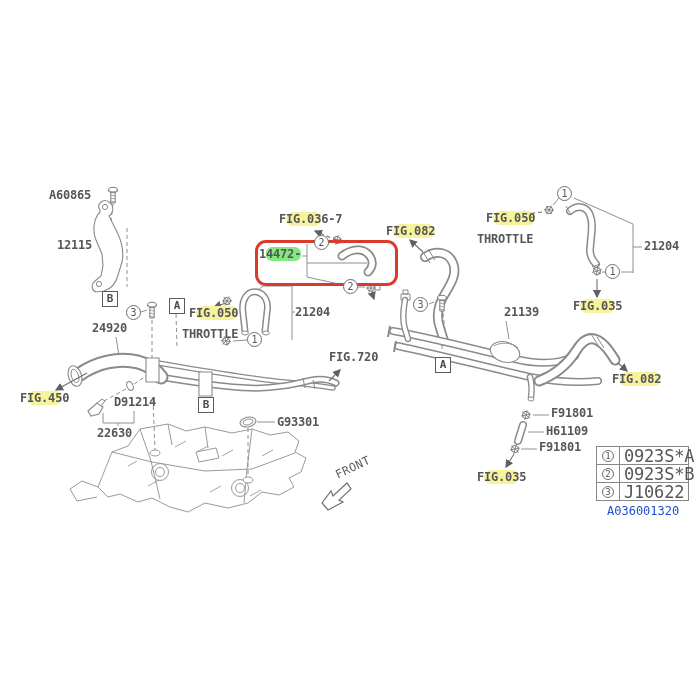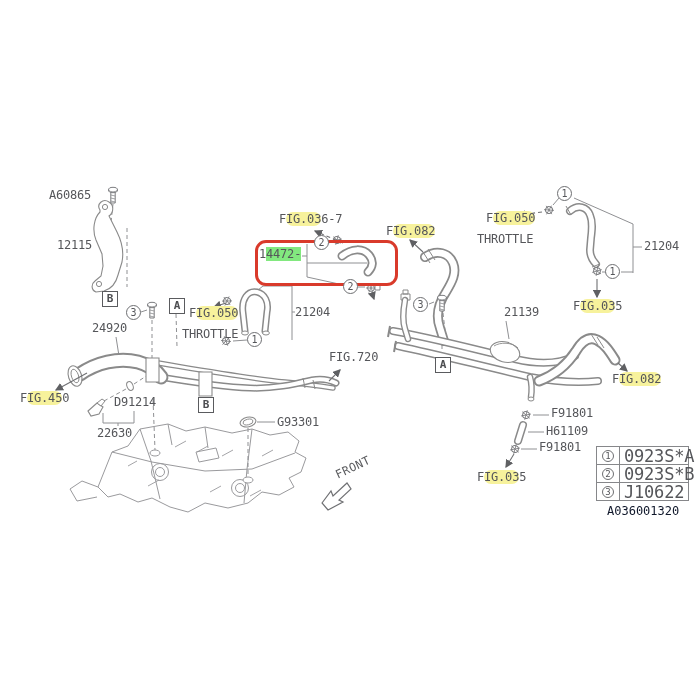--- a/index.html
+++ b/index.html
@@ -1,40 +1,40 @@
 <!DOCTYPE html>
 <html><head>
 <meta charset="utf-8">
 <style>
   html,body{margin:0;padding:0;background:#fff;}
   #canvas{position:relative;width:700px;height:700px;background:#fff;overflow:hidden;
           font-family:"DejaVu Sans Mono", monospace;}
   #art{position:absolute;left:0;top:0;z-index:1;}
   .lbl{position:absolute;z-index:3;font-size:12px;color:#55565a;white-space:pre;
-       letter-spacing:-0.2px;line-height:12px;}
+       letter-spacing:-0.2px;line-height:12px;font-weight:bold;}
   .fig .hi{background:#f7f29c;border-radius:7px;}
-  .sel .hi{background:#82e87f;}
+  .sel .hi{background:#82e87f;border-radius:6px;}
   .sub{margin-top:9px;}
   .co{position:absolute;z-index:3;width:15px;height:15px;border:1.3px solid #6e6f72;
       border-radius:50%;background:#fff;font-size:10px;line-height:14px;text-align:center;
       color:#55565a;box-sizing:border-box;}
   .refbox{position:absolute;z-index:3;width:16px;height:16px;border:1.5px solid #5a5b5e;
       background:#fff;font-size:11px;font-weight:700;line-height:14px;text-align:center;
       color:#4c4d50;box-sizing:border-box;}
   #selbox{position:absolute;z-index:2;left:255px;top:240px;width:137px;height:40px;
       border:3px solid #d93a2b;border-radius:11px;}
   #legend{position:absolute;z-index:3;left:596px;top:446px;border:1px solid #86878a;}
   .lrow{display:flex;align-items:center;height:17px;border-bottom:1px solid #86878a;}
   .lrow:last-child{border-bottom:none;}
   .lnumcell{width:22px;height:100%;border-right:1px solid #86878a;display:flex;
       align-items:center;justify-content:center;}
   .lnum{width:12px;height:12px;border:1.2px solid #6e6f72;border-radius:50%;
       font-size:9px;line-height:11px;text-align:center;color:#55565a;box-sizing:border-box;}
   .lcode{width:64px;padding-left:4px;font-size:17px;color:#55565a;letter-spacing:-0.2px;}
-  #docnum{position:absolute;z-index:3;left:607px;top:504px;font-size:12px;color:#0f172a;}
+  #docnum{position:absolute;z-index:3;left:607px;top:504px;font-size:12px;color:#1d4ed8;}
   #front{position:absolute;z-index:3;left:336px;top:468px;font-size:11.5px;color:#5a5b5e;
       transform:rotate(-25deg);transform-origin:left center;letter-spacing:0.5px;}
 </style>
 </head>
 <body>
 
 <div id="canvas">
 
 <svg id="art" width="700" height="700" viewBox="0 0 700 700">
   <defs>

